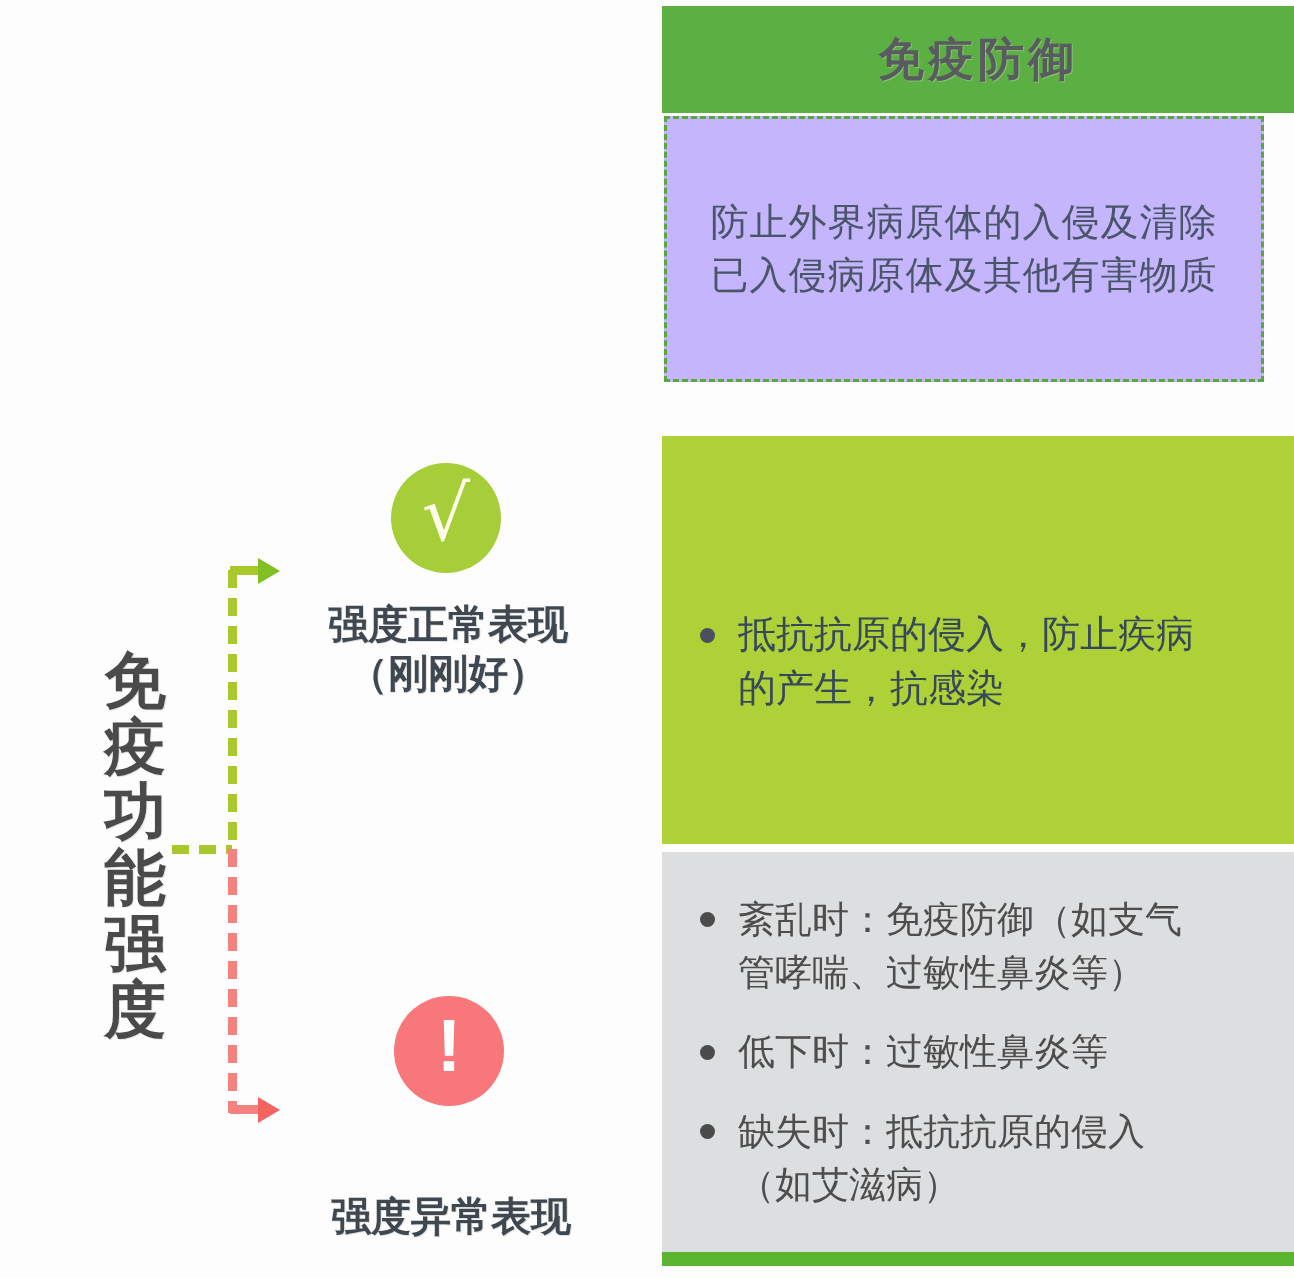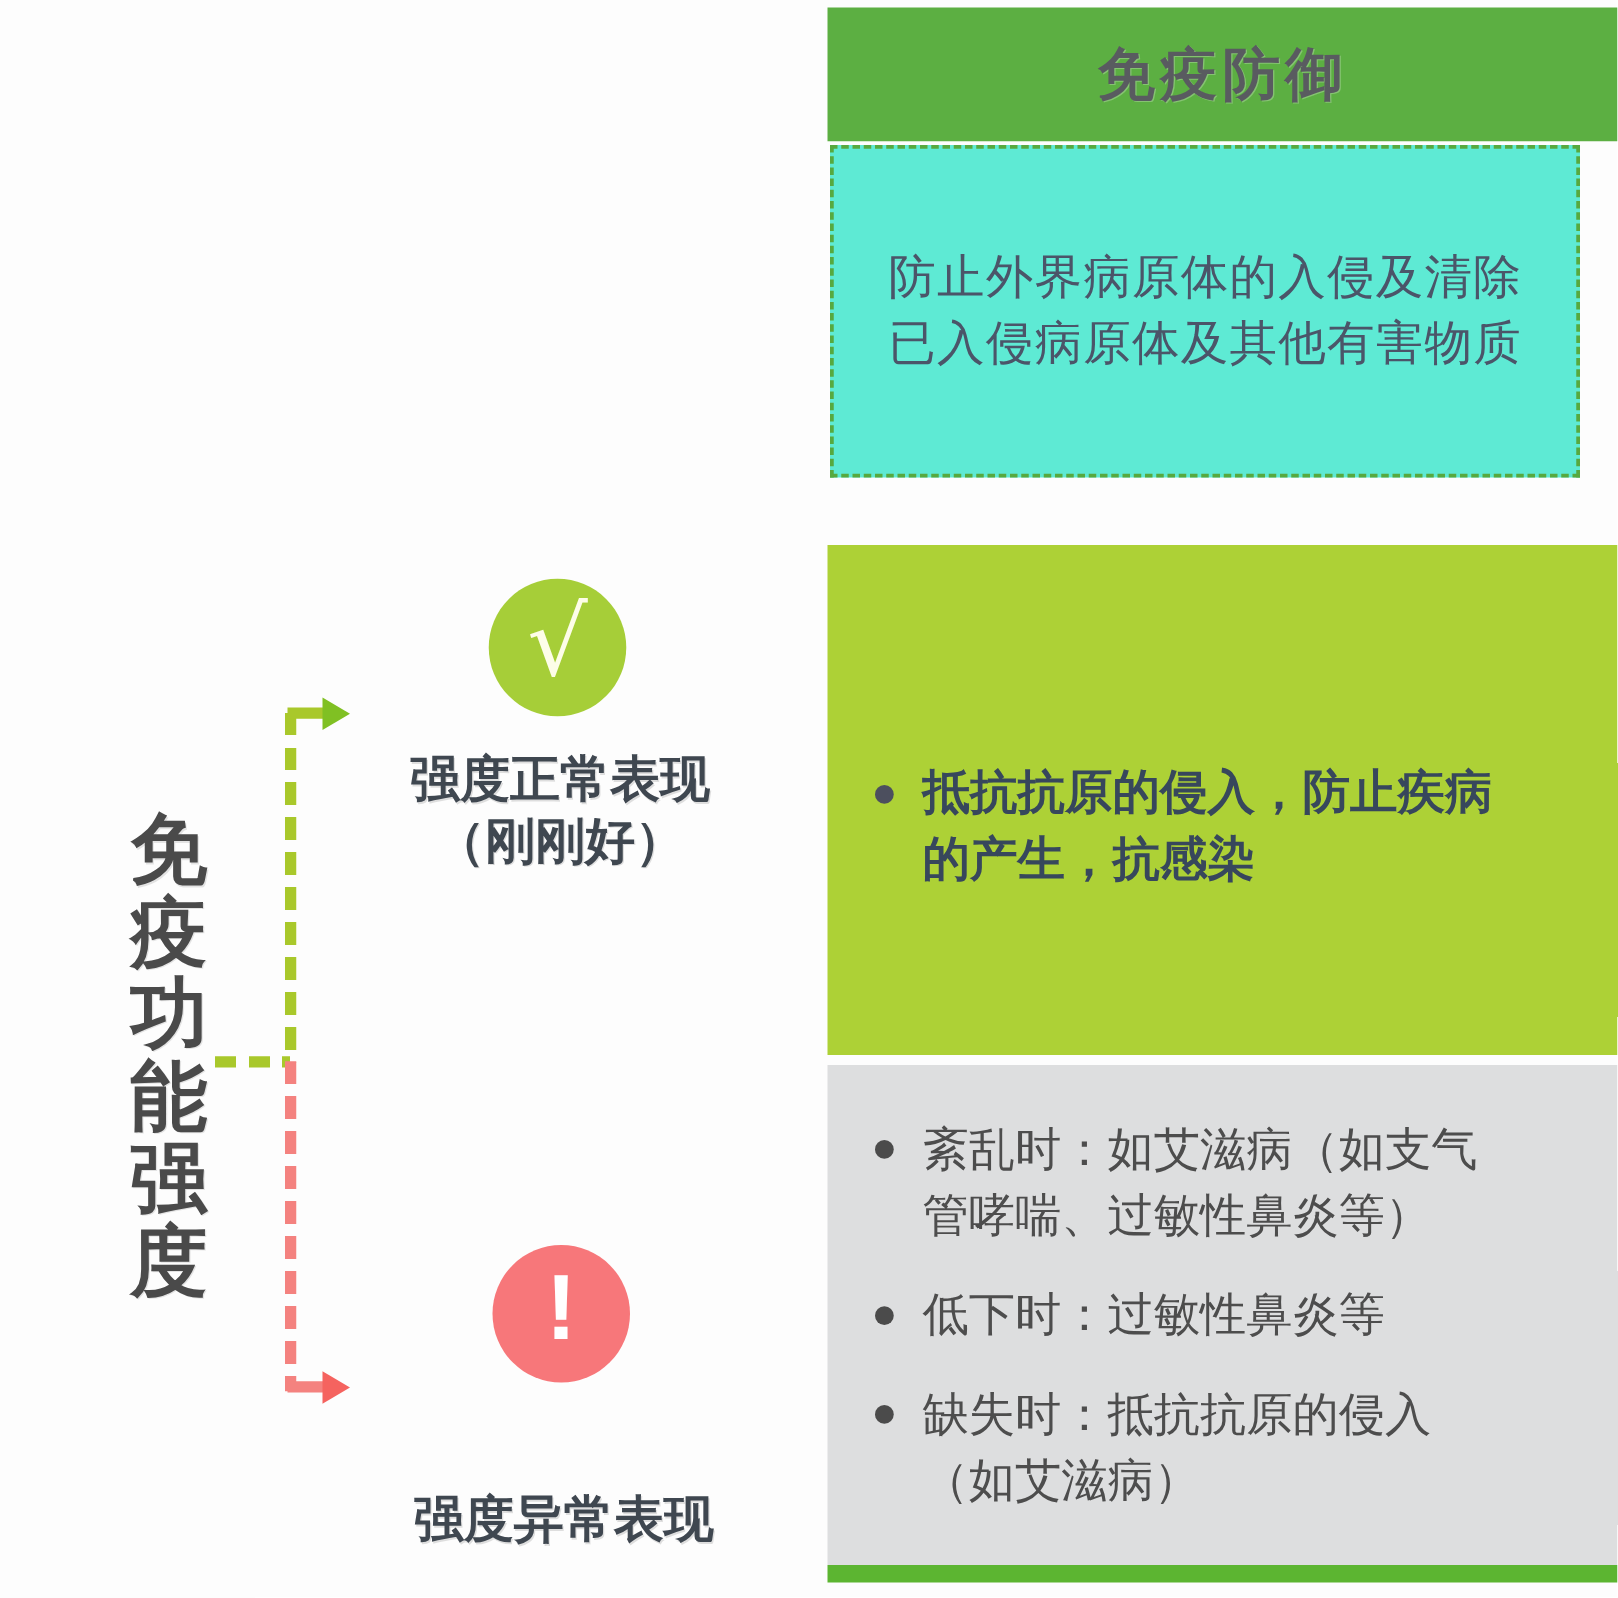--- a/index.html
+++ b/index.html
@@ -41,21 +41,21 @@
     text-shadow: 1px 1px 0 rgba(255,255,255,0.25);
   }
 
   .dashed-box {
     position: absolute;
     left: 664px;
     top: 116px;
     width: 600px;
     height: 266px;
     border: 3px dashed #57a93f;
-    background: #5eead4;
+    background: #c4b5fd;
     display: flex;
     align-items: center;
     justify-content: center;
   }
   .dashed-text {
     font-size: 38px;
     line-height: 1.40;
     color: #4b5569;
     text-align: left;
     letter-spacing: 1px;
@@ -110,21 +110,21 @@
     top: 0.52em;
     width: 15px;
     height: 15px;
     border-radius: 50%;
     background: #4c4f5e;
   }
 
   .green-panel ul.bullets li {
     font-size: 38px;
     line-height: 1.42;
-    font-weight: bold;
+    font-weight: normal;
     color: #37475c;
     white-space: pre-line;
     margin-top: 44px;
   }
   .gray-panel ul.bullets li {
     font-size: 37px;
     line-height: 1.44;
     color: #4d4d4d;
     white-space: pre-line;
   }
@@ -274,21 +274,21 @@
 
   <div class="green-panel">
     <ul class="bullets">
       <li>抵抗抗原的侵入，防止疾病
 的产生，抗感染</li>
     </ul>
   </div>
 
   <div class="gray-panel">
     <ul class="bullets">
-      <li>紊乱时：如艾滋病（如支气
+      <li>紊乱时：免疫防御（如支气
 管哮喘、过敏性鼻炎等）</li>
       <li>低下时：过敏性鼻炎等</li>
       <li>缺失时：抵抗抗原的侵入
 （如艾滋病）</li>
     </ul>
   </div>
 
   <div class="green-footer-bar"></div>
 
   <div class="vertical-label">

